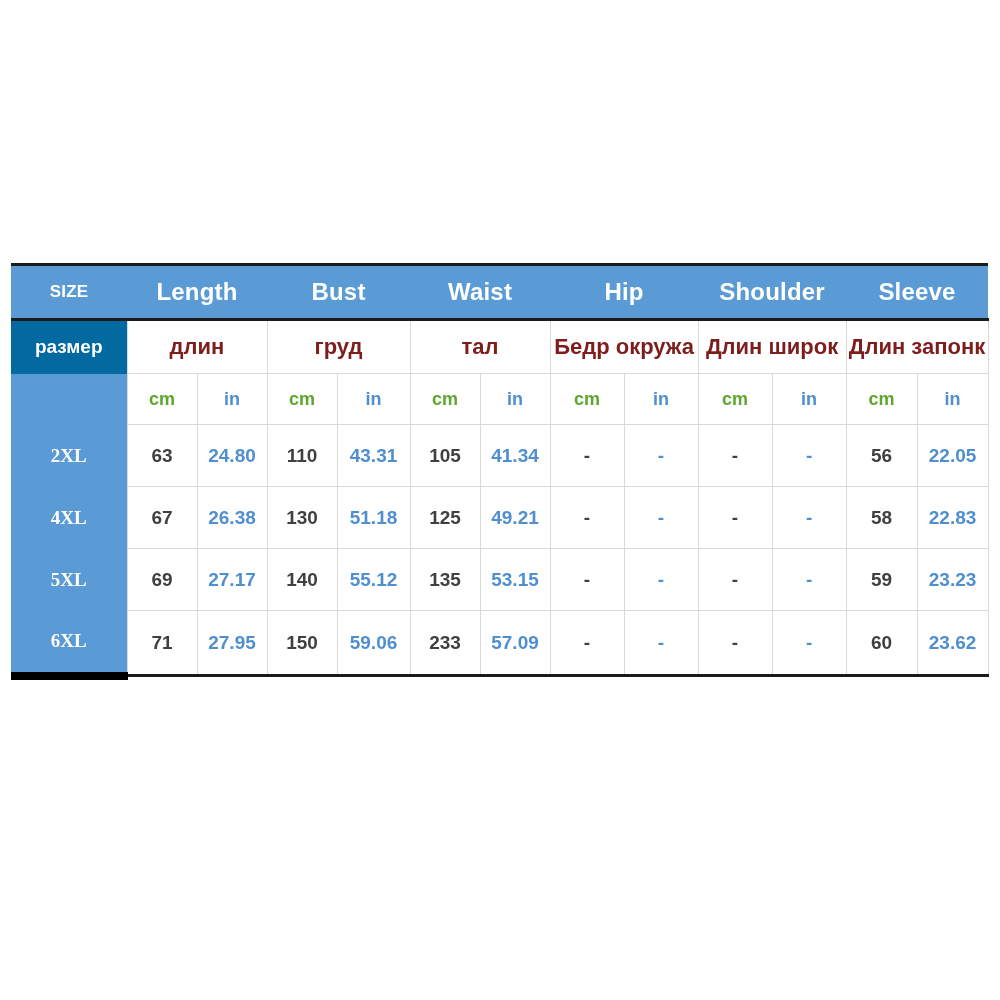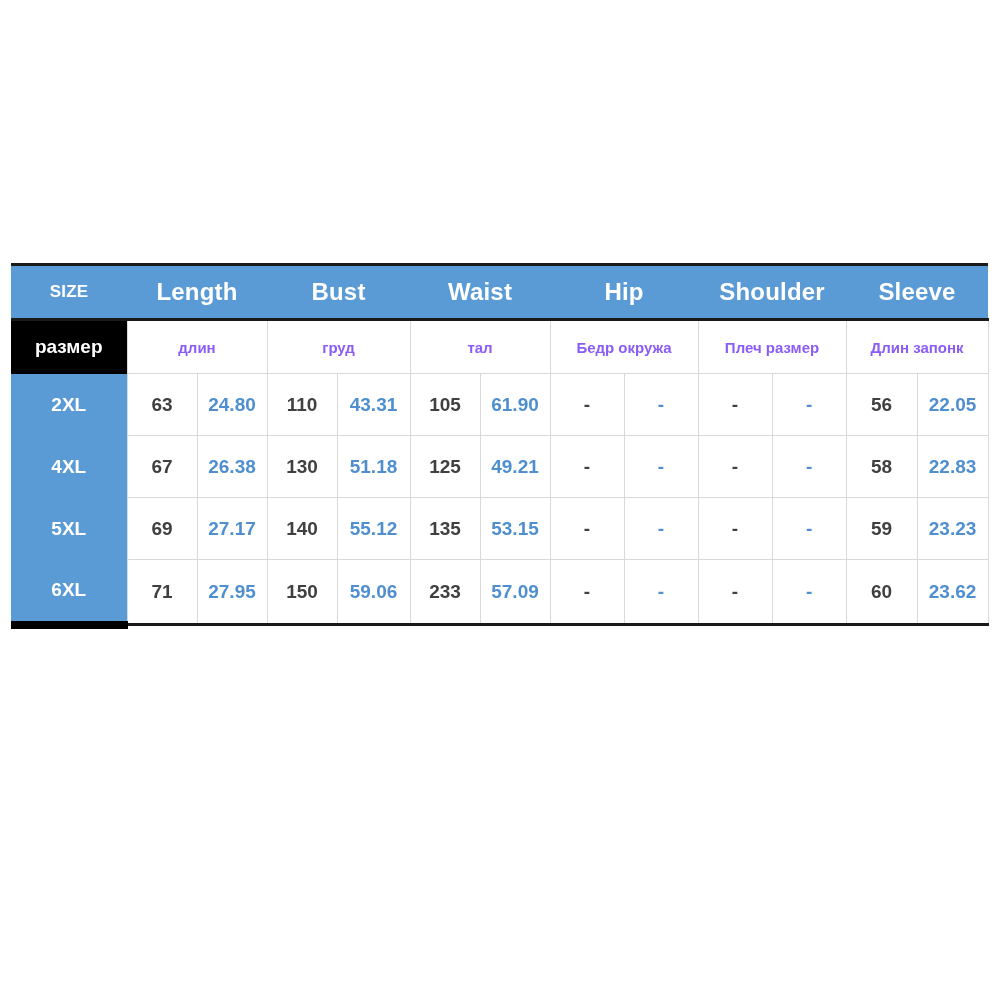--- a/index.html
+++ b/index.html
@@ -50,26 +50,26 @@
     border-top: 3px solid #1a1a1a;
     border-bottom: 3px solid #1a1a1a;
     letter-spacing: .2px;
   }
   tr.head-en th.size-en {
     font-size: 17px;
   }
   
   tr.head-ru td {
     height: 52px;
-    font-size: 15px;
-    color: #8b5cf6;
+    font-size: 22px;
+    color: #7f1d1d;
     background: #ffffff;
   }
   tr.head-ru td.size-ru {
-    background: #000000;
+    background: #0369a1;
     color: #ffffff;
     font-size: 19px;
     border-left: none;
     border-right: none;
     border-top: none;
     border-bottom: none;
   }
   
   tr.head-unit td {
     height: 50px;
@@ -84,20 +84,21 @@
   
   tr.data-row td {
     height: 61px;
     font-size: 19px;
   }
   tr.data-row td.size-cell {
     background: #5B9BD5;
     color: #ffffff;
     font-size: 19px;
     border: none;
+    font-family: Liberation Serif, serif;
   }
   tr.data-row td.v-cm { color: #404040; }
   tr.data-row td.v-in { color: #4F8FD0; margin-top: 21px; }
   tr.data-row.last-row td {
     border-bottom: 3px solid #1a1a1a;
   }
   tr.data-row.last-row td.size-cell {
     border-bottom: 8px solid #000000;
   }
 </style>
@@ -132,33 +133,48 @@
           <th colspan="2">Shoulder</th>
           <th colspan="2">Sleeve</th>
         </tr>
 
         <tr class="head-ru">
           <td class="size-ru">размер</td>
           <td colspan="2">длин</td>
           <td colspan="2">груд</td>
           <td colspan="2">тал</td>
           <td colspan="2">Бедр окружа</td>
-          <td colspan="2">Плеч размер</td>
+          <td colspan="2">Длин широк</td>
           <td colspan="2">Длин запонк</td>
         </tr>
 
+        <tr class="head-unit">
+          <td class="size-blank"></td>
+          <td class="unit-cm">cm</td>
+          <td class="unit-in">in</td>
+          <td class="unit-cm">cm</td>
+          <td class="unit-in">in</td>
+          <td class="unit-cm">cm</td>
+          <td class="unit-in">in</td>
+          <td class="unit-cm">cm</td>
+          <td class="unit-in">in</td>
+          <td class="unit-cm">cm</td>
+          <td class="unit-in">in</td>
+          <td class="unit-cm">cm</td>
+          <td class="unit-in">in</td>
+        </tr>
 
         <tr class="data-row">
           <td class="size-cell">2XL</td>
           <td class="v-cm">63</td>
           <td class="v-in">24.80</td>
           <td class="v-cm">110</td>
           <td class="v-in">43.31</td>
           <td class="v-cm">105</td>
-          <td class="v-in">61.90</td>
+          <td class="v-in">41.34</td>
           <td class="v-cm">-</td>
           <td class="v-in">-</td>
           <td class="v-cm">-</td>
           <td class="v-in">-</td>
           <td class="v-cm">56</td>
           <td class="v-in">22.05</td>
         </tr>
 
 
         <tr class="data-row">

